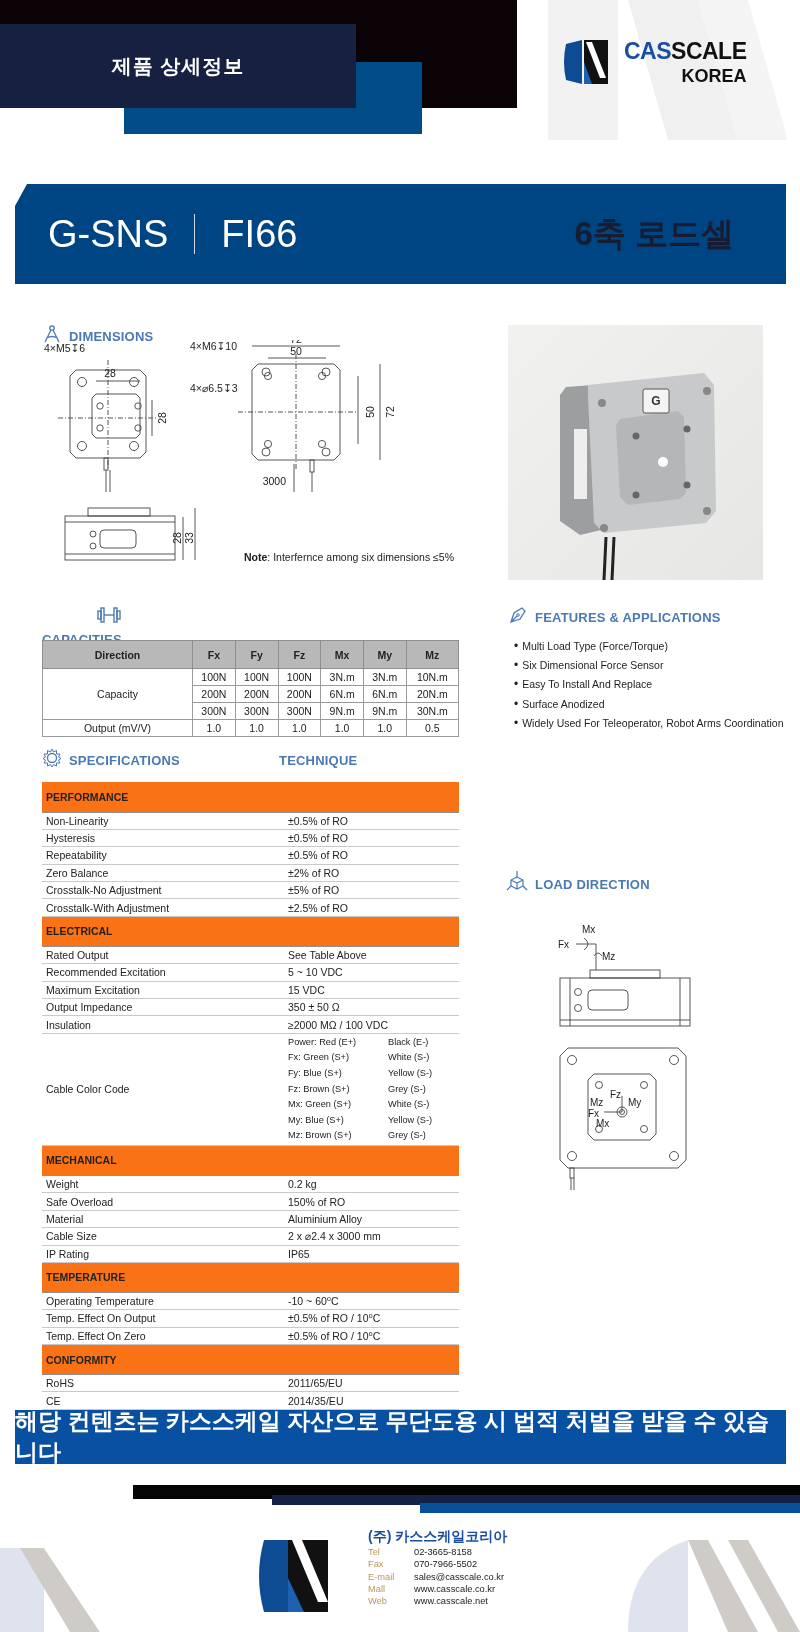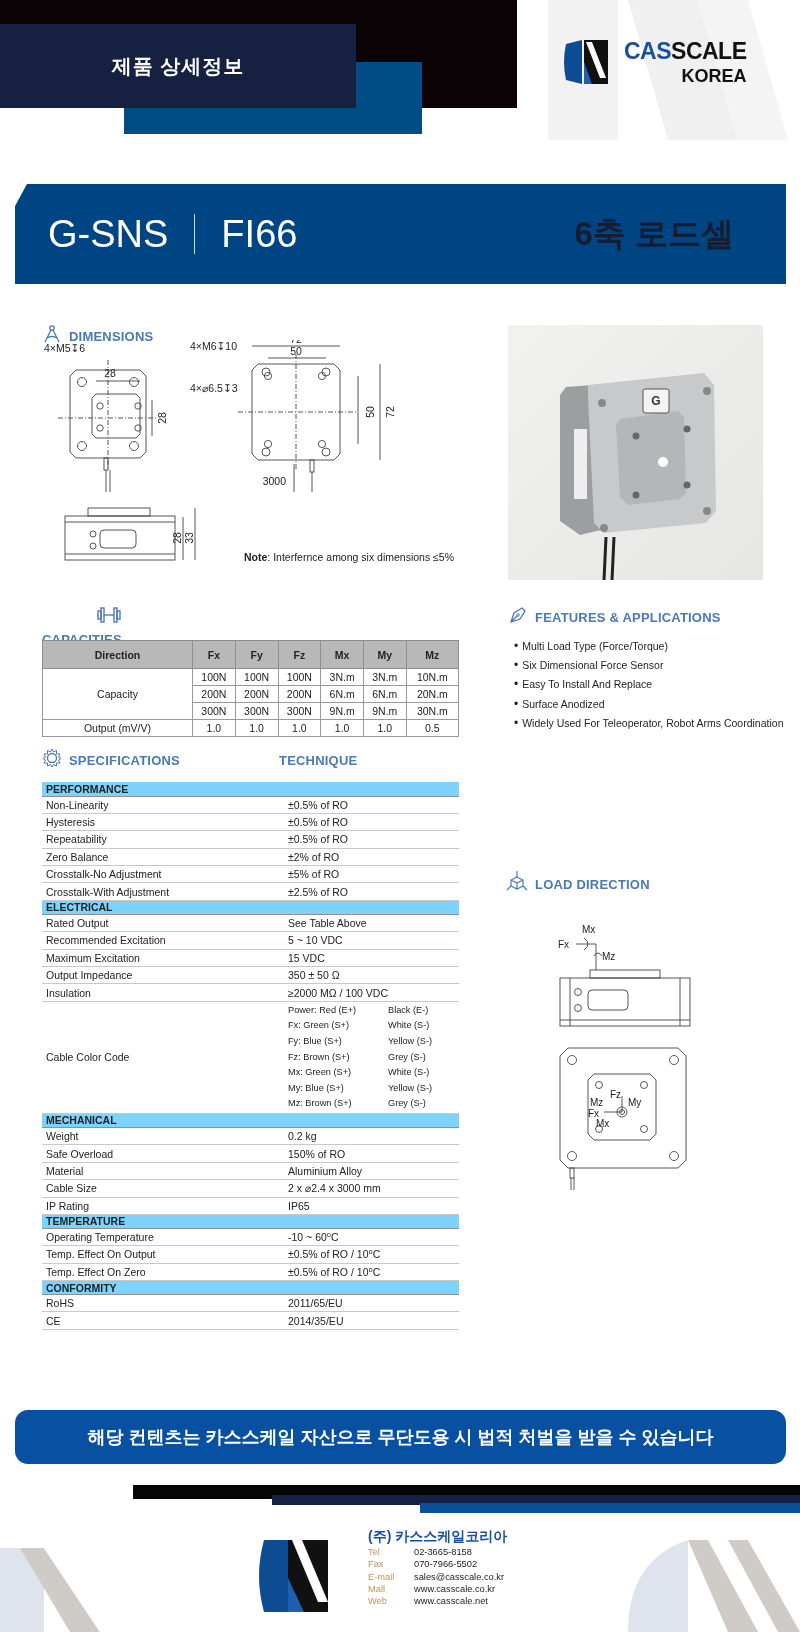--- a/index.html
+++ b/index.html
@@ -42,32 +42,32 @@
   .cap-table th { background: #b8b8b8; font-weight: bold; border: 1px solid #8e8e8e; height: 28px; }
   .cap-table td { border: 1px solid #9a9a9a; text-align: center; height: 17px; }
 
   
   .feat-list { left: 514px; top: 636px; list-style: none; font-size: 10.5px; color: #1e1e1e; }
   .feat-list li { height: 19.4px; display: flex; align-items: center; gap: 4px; }
   .feat-list li::before { content: "•"; font-size: 12px; }
 
   
   .spec-table { left: 42px; top: 782px; width: 417px; }
-  .spec-table .cat td { background: #7dd3fc; font-weight: bold; height: 14px; padding-left: 4px; border-bottom: 1px solid #8f8f8f; }
+  .spec-table .cat td { background: #f97316; font-weight: bold; height: 30px; padding-left: 4px; border-bottom: 1px solid #8f8f8f; }
   .spec-table .row td { height: 17.4px; border-bottom: 1px solid #c9c9c9; padding-left: 4px; }
   .spec-table .row td:first-child { width: 242px; margin-left: 24px; }
   .cable-list { font-size: 9.2px; line-height: 15.6px; padding: 1px 0; }
   .cable-list div { display: flex; }
   .cable-list .a { width: 100px; }
 
   
   .load-svg { left: 540px; top: 920px; width: 170px; height: 270px; }
 
   
-  .notice { left: 15px; top: 1410px; width: 771px; height: 54px; background: #0750a2; color: #fff; font-size: 18px; font-weight: bold; display: flex; align-items: center; justify-content: center; border-radius: 13px; }
+  .notice { left: 15px; top: 1410px; width: 771px; height: 54px; background: #0750a2; color: #fff; font-size: 23px; font-weight: bold; display: flex; align-items: center; justify-content: center; }
   .stripe1 { left: 133px; top: 1485px; width: 667px; height: 14px; background: #050505; }
   .stripe2 { left: 272px; top: 1495px; width: 528px; height: 10px; background: #142145; }
   .stripe3 { left: 420px; top: 1503px; width: 380px; height: 10px; background: #08509a; }
   .contact { left: 368px; top: 1528px; }
   .contact .co { color: #1a4fa0; font-size: 14px; font-weight: bold; }
   .contact .line { display: flex; font-size: 9.3px; height: 12.3px; align-items: center; }
   .contact .k { width: 46px; color: #b9975b; }
   .contact .v { color: #222; }
 </style>
 </head>

